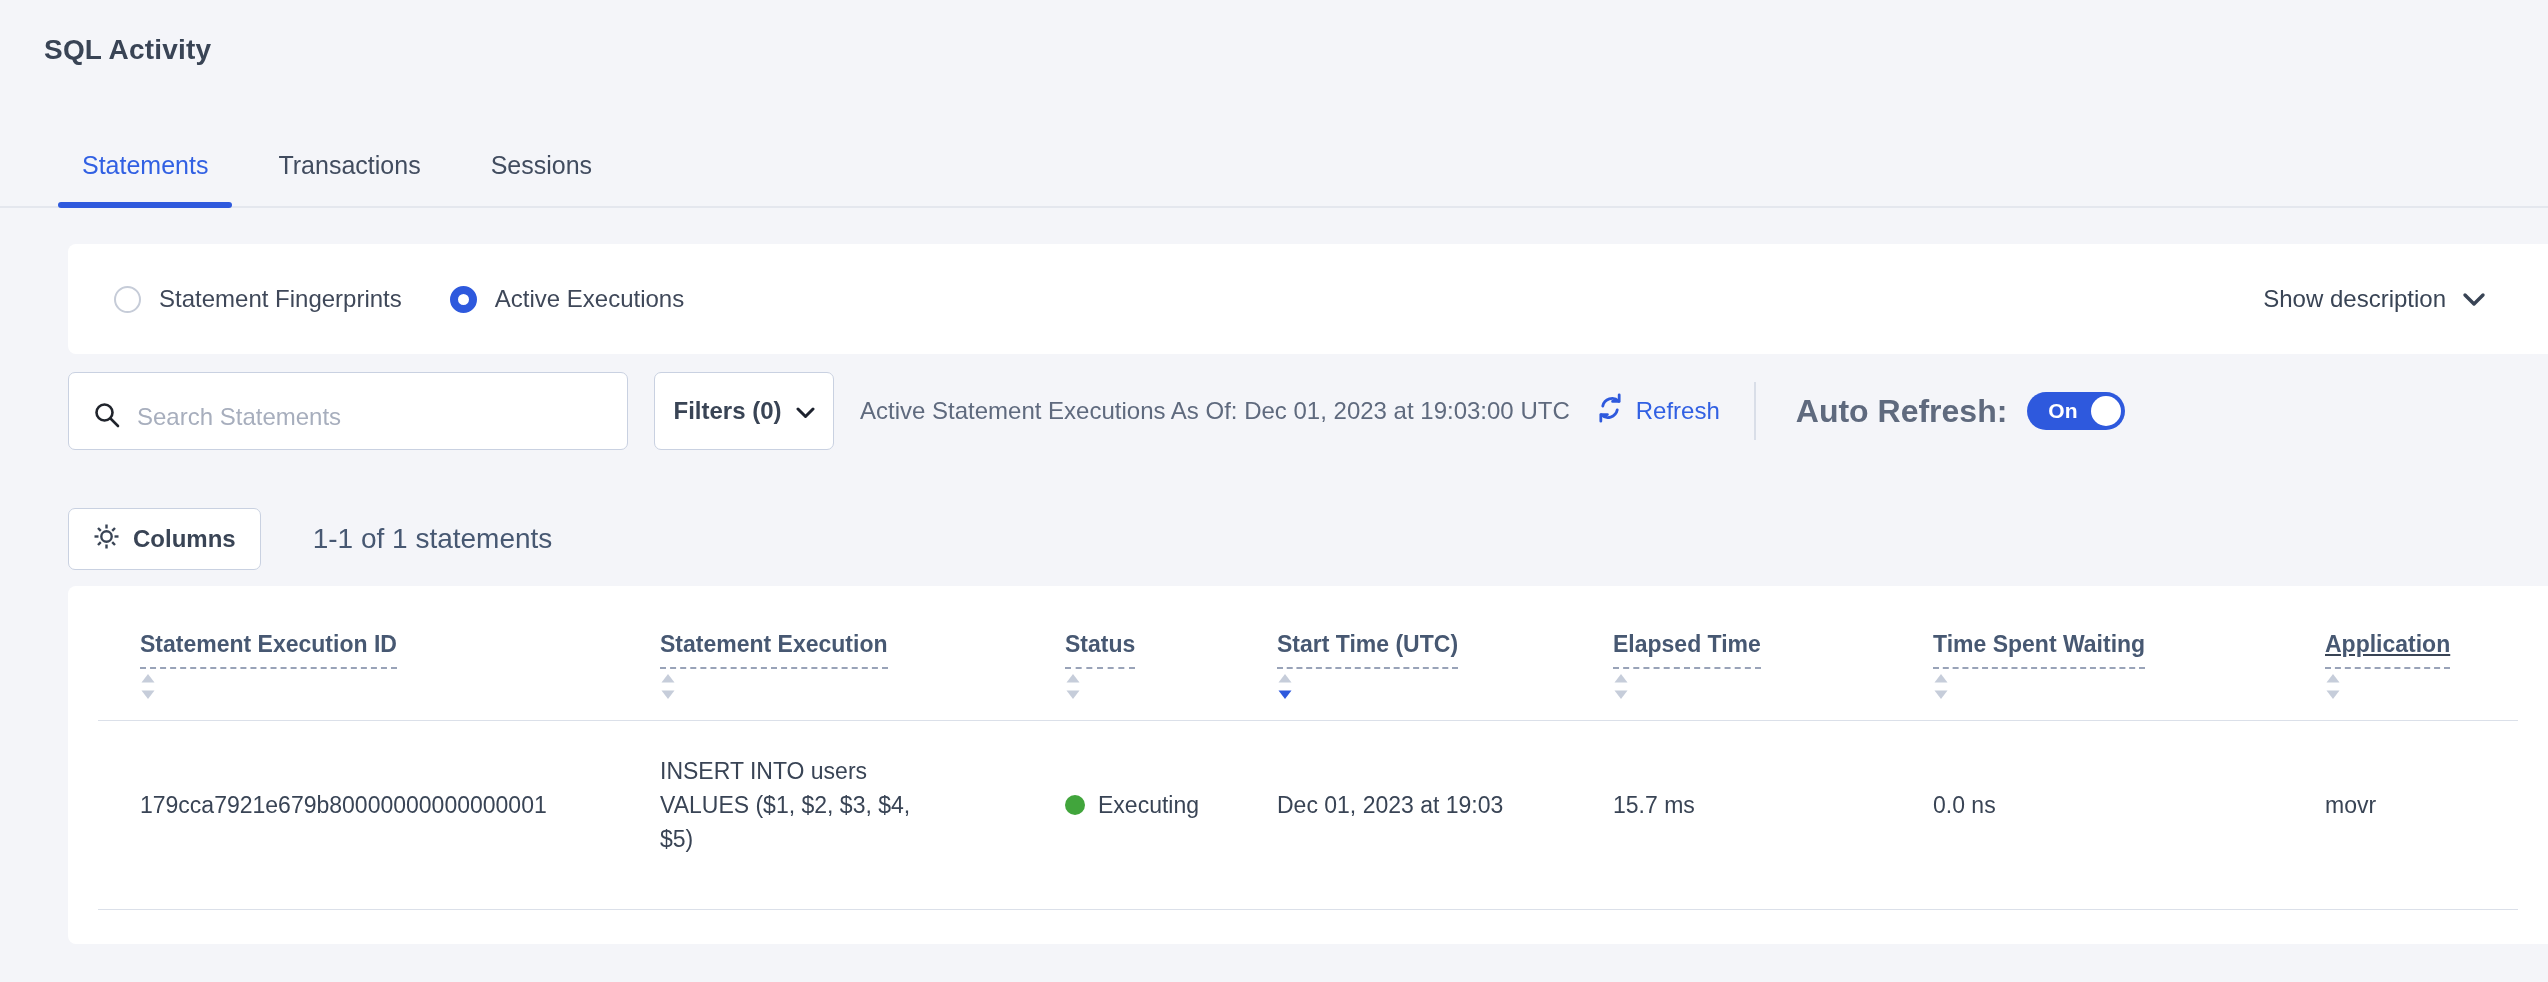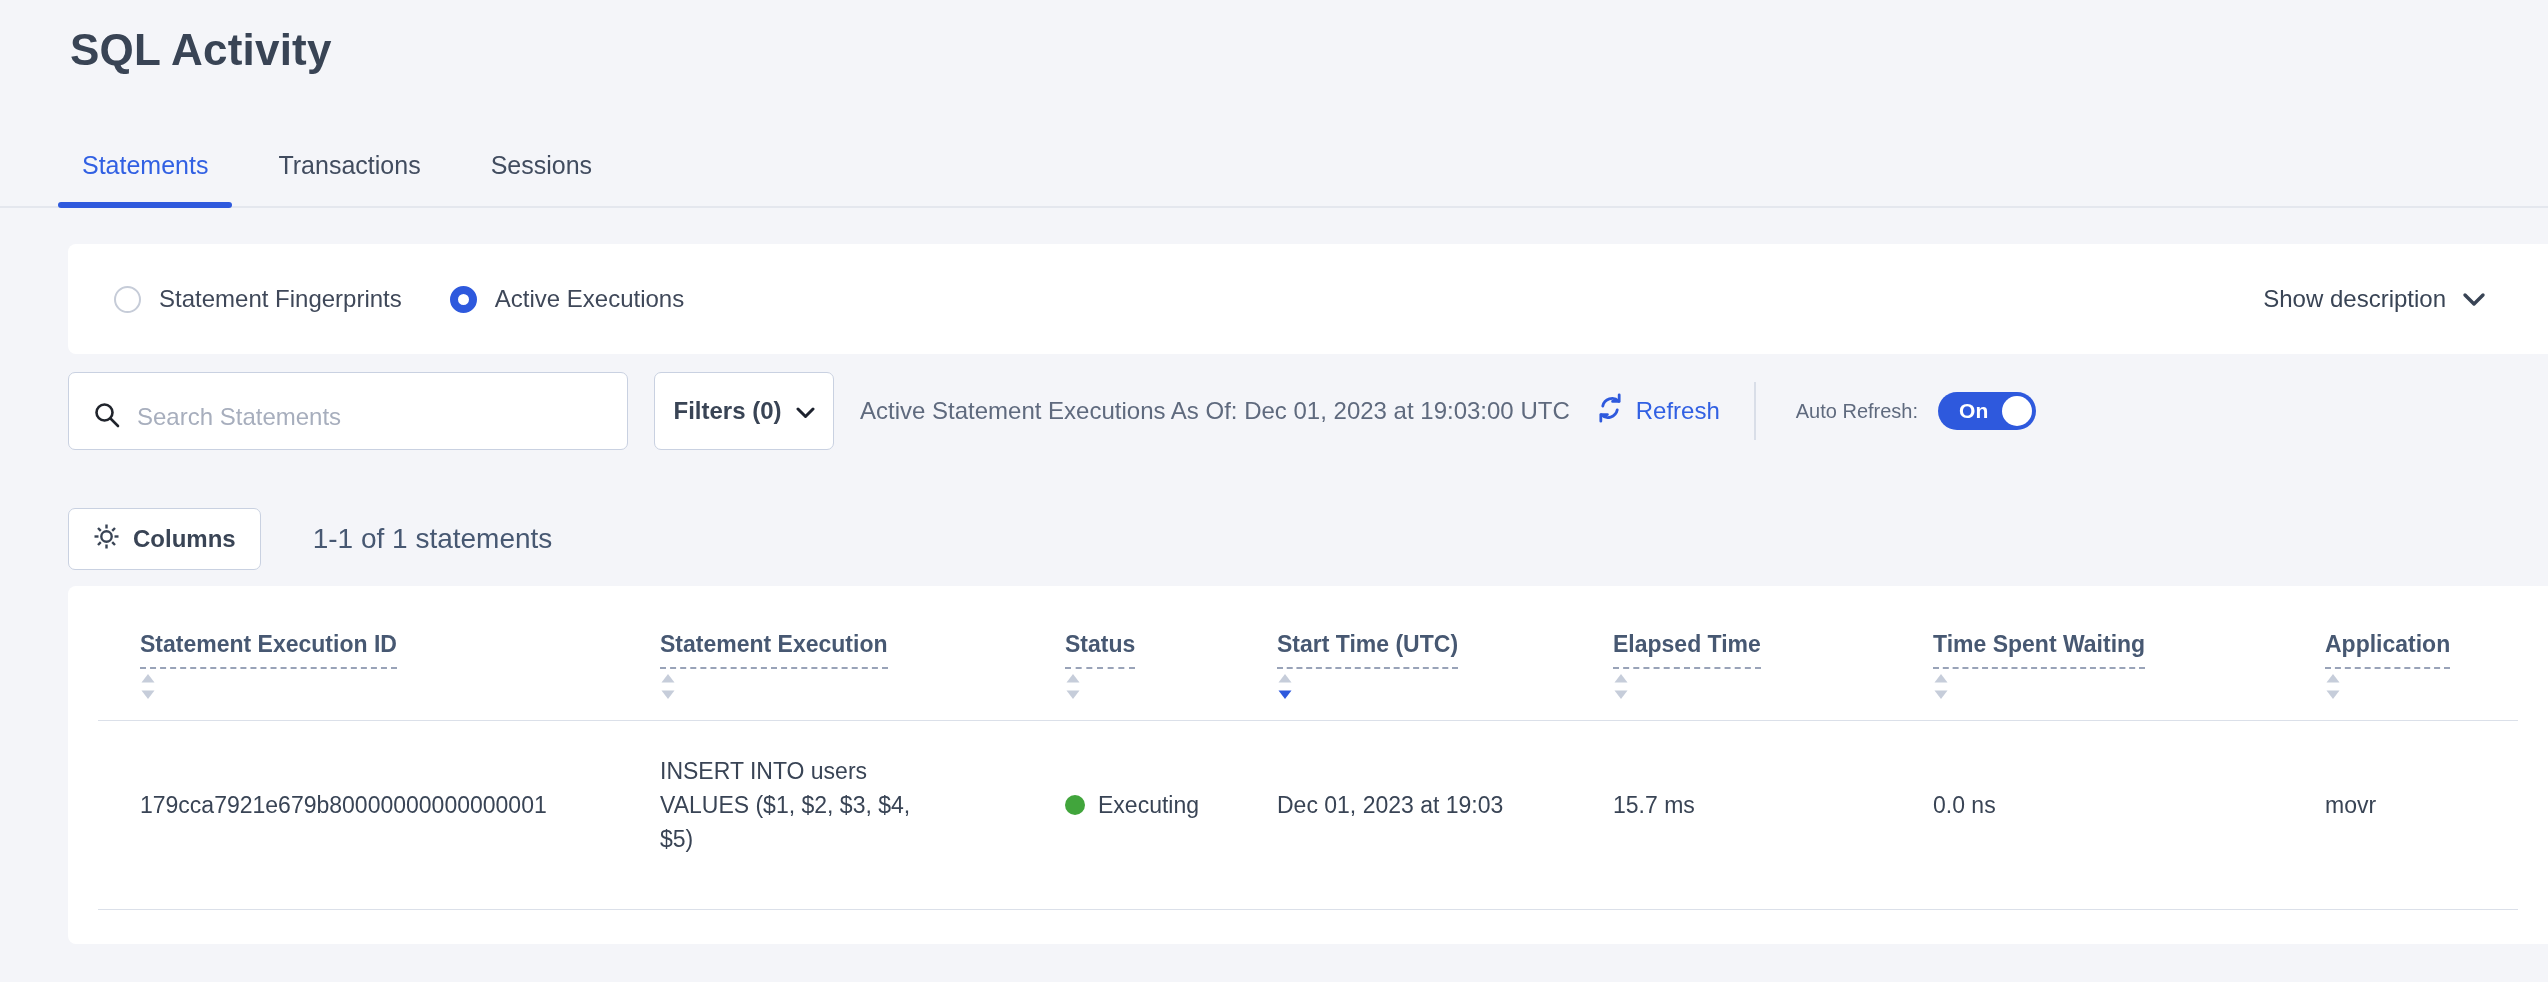--- a/index.html
+++ b/index.html
@@ -4,21 +4,21 @@
 <style>
   :root{
     --accent:#2e59dd; --accent_text:#3160e3; --green:#41a53c;
     --slate:#394455; --slate-head:#475872; --gray-text:#5f6a7e;
     --border:#c9d1e1; --line:#dbe0e9; --bg:#f4f5f9;
   }
   *{box-sizing:border-box; margin:0; padding:0;}
   html,body{width:2548px; height:982px; overflow:hidden;}
   body{background:var(--bg); font-family:"Liberation Sans", sans-serif; color:var(--slate);}
 
-  .page-title{margin:30px 0 0 70px; font-size:44px; font-weight:700; line-height:40px; color:var(--slate); letter-spacing:.2px;}
+  .page-title{margin:30px 0 0 44px; font-size:28px; font-weight:700; line-height:40px; color:var(--slate); letter-spacing:.2px;}
 
   
   .tabs{display:flex; margin-top:80px; padding-left:58px; border-bottom:2px solid #e4e7ee;}
   .tab{font-size:25px; line-height:30px; color:#414c5f; padding:0 24px 26px 24px; margin-right:22px; cursor:pointer; position:relative;}
   .tab.active{color:var(--accent_text);}
   .tab.active::after{content:""; position:absolute; left:0; right:0; bottom:-2px; height:6px; border-radius:4px; background:var(--accent);}
 
   
   .mode-card{margin:36px 0 0 68px; height:110px; background:#fff; border-radius:8px 0 0 8px;
     display:flex; align-items:center; justify-content:space-between; padding:0 62px 0 46px;}
@@ -35,37 +35,37 @@
   .search-box{width:560px; height:78px; background:#fff; border:1px solid var(--border); border-radius:7px;
     display:flex; align-items:center; padding:12px 20px 0 24px; gap:16px;}
   .search-box input{border:none; outline:none; font-size:24px; color:var(--slate); width:100%; font-family:inherit; background:transparent;}
   .search-box input::placeholder{color:#a7aebd;}
   .btn{background:#fff; border:1px solid var(--border); border-radius:7px; display:flex; align-items:center; justify-content:center; cursor:pointer;}
   .filters-btn{margin-left:26px; width:180px; height:78px; gap:14px; font-size:24px; font-weight:700; color:var(--slate);}
   .asof{margin-left:26px; font-size:24px; color:var(--gray-text); white-space:nowrap;}
   .refresh{margin-left:24px; display:flex; align-items:center; gap:10px; color:var(--accent_text); font-size:24px; cursor:pointer; white-space:nowrap;}
   .vdivider{margin-left:34px; width:2px; height:58px; background:#d9dee8;}
   .autorefresh{margin-left:40px; display:flex; align-items:center; gap:20px;}
-  .autorefresh .lbl{font-size:20px; color:var(--gray-text); white-space:nowrap;}
+  .autorefresh .lbl{font-size:32px; color:var(--gray-text); white-space:nowrap;font-weight:bold;}
   .toggle{position:relative; width:98px; height:38px; border-radius:19px; background:#bcc4d4; cursor:pointer;}
   .toggle.on{background:var(--accent);}
   .toggle .txt{position:absolute; left:21px; top:50%; transform:translateY(-50%); color:#fff; font-size:21px; font-weight:700;}
   .toggle .knob{position:absolute; right:4px; top:4px; width:30px; height:30px; border-radius:50%; background:#fff;}
 
   
   .table-toolbar{margin:58px 0 0 68px; display:flex; align-items:center; gap:16px;}
   .columns-btn{height:62px; padding:0 24px; gap:13px; font-size:24px; font-weight:700; color:var(--slate);}
   .results-count{font-size:28px; color:var(--slate-head);margin-left:36px;}
 
   
   .table-card{margin:16px 0 0 68px; background:#fff; border-radius:8px 0 0 8px; padding-bottom:34px;}
   .tgrid{display:grid; grid-template-columns:520px 405px 212px 336px 320px 392px minmax(0,1fr); padding-left:72px;}
   .thead{padding-top:44px;}
   .th{display:flex; justify-content:space-between; align-items:flex-start; padding-right:58px; cursor:pointer;flex-direction:column;}
-  .th:last-child{padding-right:16px;}
+  .th:last-child{padding-right:16px;text-decoration:underline;}
   .th .label{font-size:23px; font-weight:700; color:var(--slate-head); padding-bottom:9px; border-bottom:2px dashed #99a3b8; line-height:28px;}
   .sort{margin-top:4px; flex:0 0 auto;}
   .sort svg .tri{fill:#c6cdda;}
   .sort.sorted-desc svg .down{fill:var(--accent);}
   .hline{border-top:1px solid var(--line); margin:16px 30px 0 30px;}
   .trow{align-items:center; padding:33px 0 37px 72px;}
   .td{font-size:23px; color:var(--slate); padding-right:40px;}
   .td.stmt{max-width:310px; line-height:34px;}
   .td.status{display:flex; align-items:center; gap:13px;}
   .dot{width:20px; height:20px; border-radius:50%; background:var(--green); flex:0 0 auto;}

